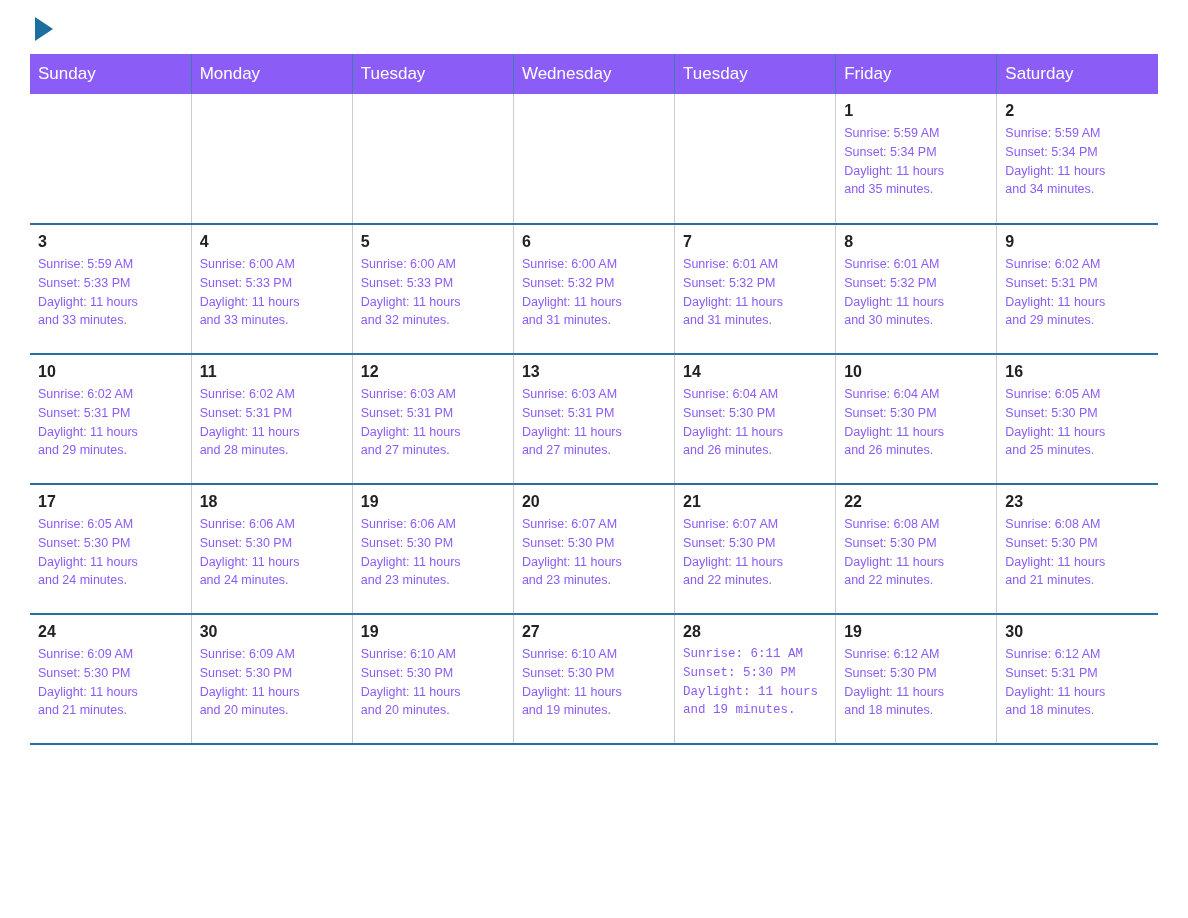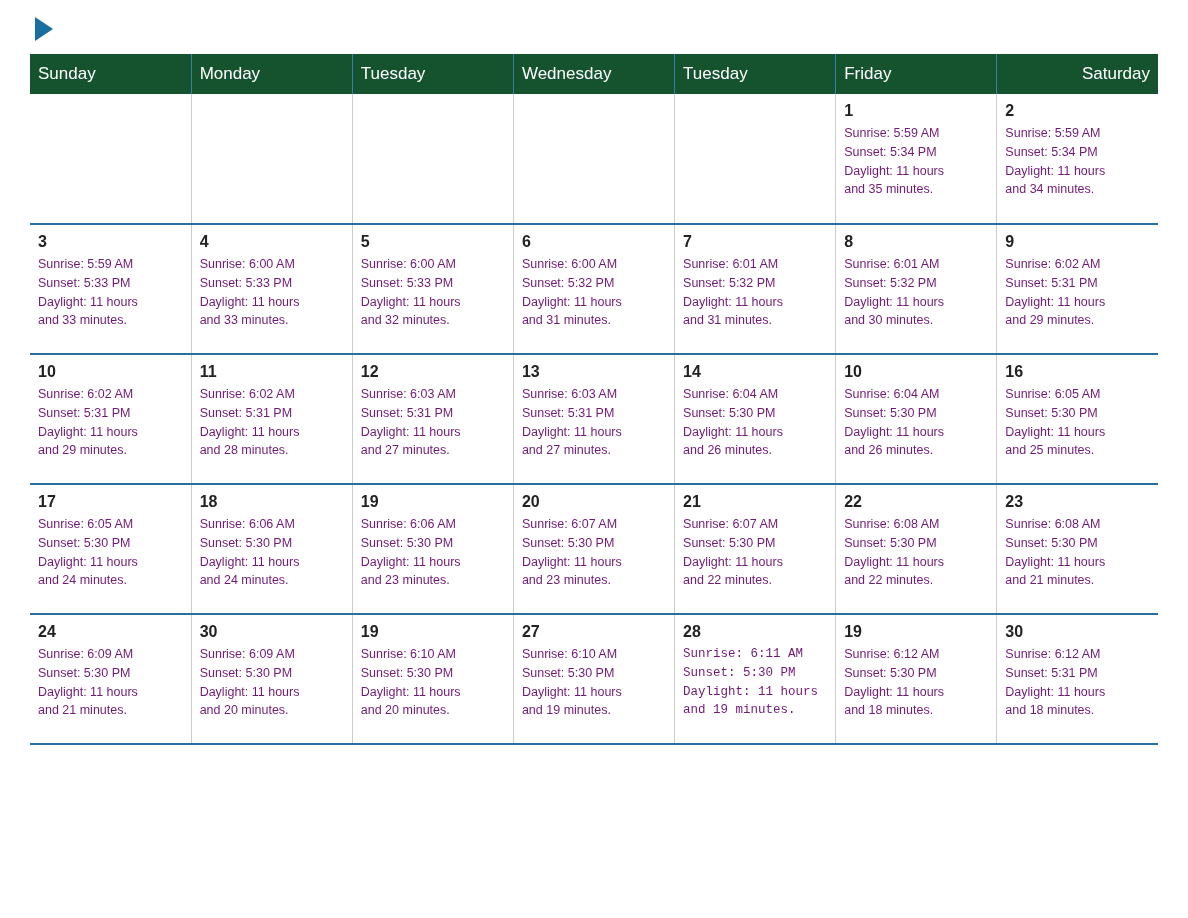--- a/index.html
+++ b/index.html
@@ -58,29 +58,29 @@
       font-size: 22px;
       color: #555;
       margin-top: 4px;
     }
     table {
       width: 100%;
       border-collapse: collapse;
       table-layout: fixed;
     }
     thead tr th {
-      background: #14532d;
+      background: #8b5cf6;
       color: #fff;
       padding: 10px 8px;
       text-align: left;
       font-size: 17px;
       font-weight: normal;
       border-right: 1px solid #3a7eb0;
     }
-    thead tr th:last-child { border-right: none; text-align: right; }
+    thead tr th:last-child { border-right: none; }
     tbody tr {
       border-bottom: 2px solid #2a6ea0;
     }
     tbody tr td {
       vertical-align: top;
       padding: 8px 8px 10px 8px;
       border-right: 1px solid #ccc;
       font-size: 13px;
       color: #333;
       height: 130px;
@@ -88,21 +88,21 @@
     tbody tr td:last-child { border-right: none; }
     .day-number {
       font-size: 16px;
       font-weight: bold;
       color: #222;
       display: block;
       margin-bottom: 4px;
     }
     .day-info {
       font-size: 12.5px;
-      color: #701a75;
+      color: #8b5cf6;
       line-height: 1.5;
     }
   </style>
 </head>
 <body>
 
 <div class="header">
   <div class="logo">
     <div class="logo-text">
       <span class="logo-general"></span>

